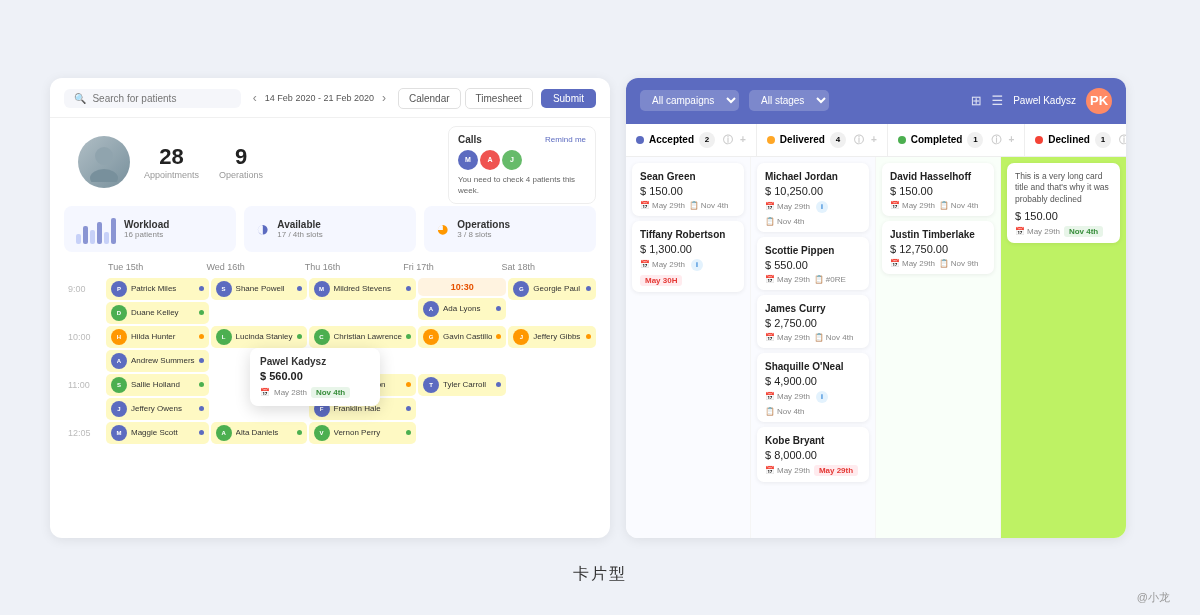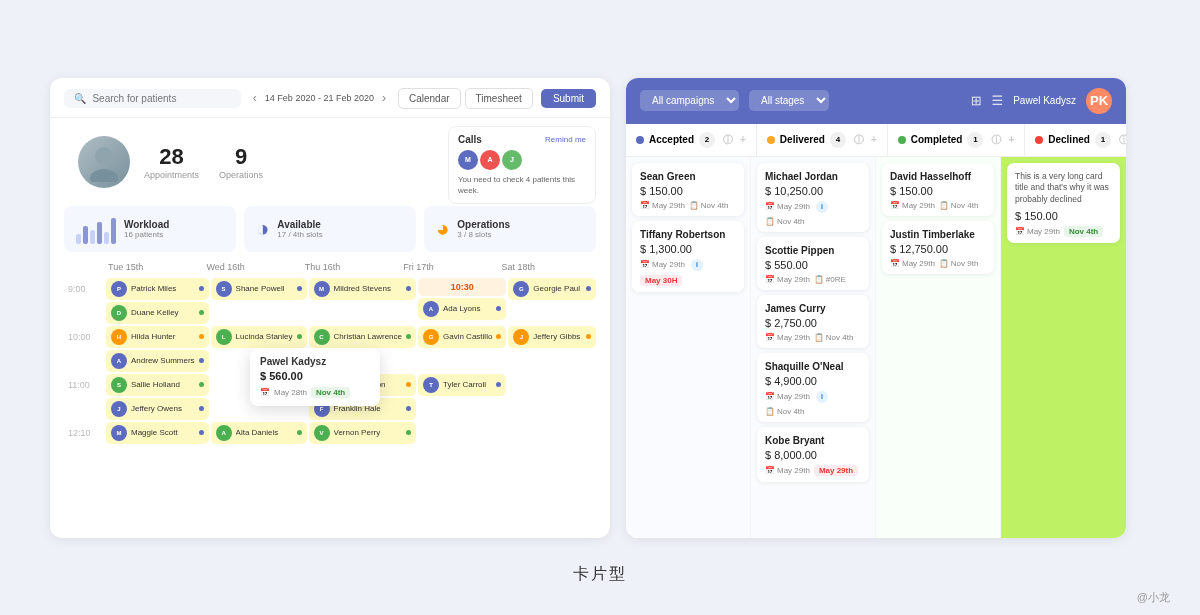--- a/index.html
+++ b/index.html
@@ -605,21 +605,21 @@
             </div>
           </div>
           <div style="display: flex; flex-direction: column; gap: 2px;">
             <div class="appt-card">
               <div class="appt-avatar" style="background: rgb(92, 107, 192);">T</div>
               <div class="appt-name">Tyler Carroll</div>
               <div class="appt-dot dot-blue"></div>
             </div>
           </div>
           <div style="display: flex; flex-direction: column; gap: 2px;"></div>
-          <div class="time-label">12:10</div>
+          <div class="time-label">12:05</div>
           <div style="display: flex; flex-direction: column; gap: 2px;">
             <div class="appt-card">
               <div class="appt-avatar" style="background: rgb(92, 107, 192);">M</div>
               <div class="appt-name">Maggie Scott</div>
               <div class="appt-dot dot-blue"></div>
             </div>
           </div>
           <div style="display: flex; flex-direction: column; gap: 2px;">
             <div class="appt-card">
               <div class="appt-avatar" style="background: rgb(76, 175, 80);">A</div>

